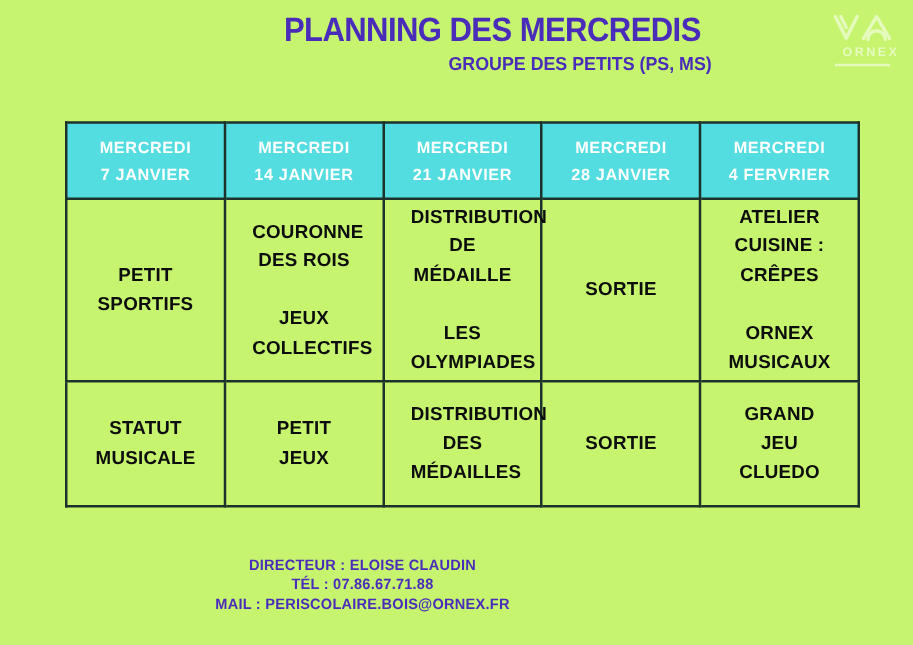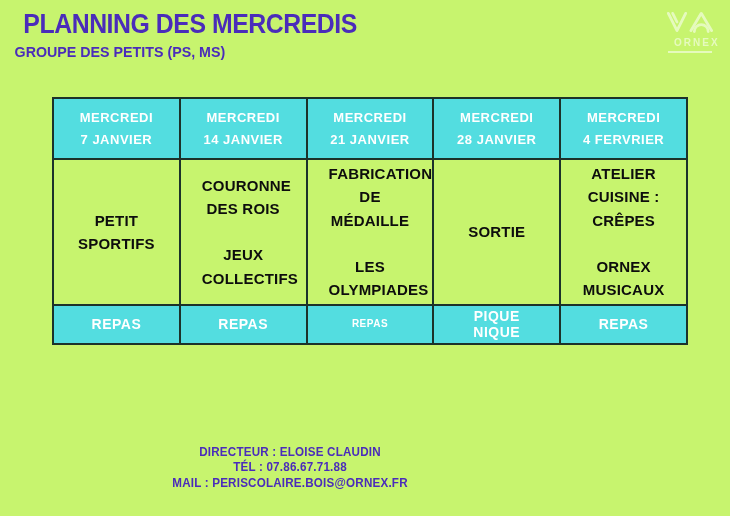--- a/index.html
+++ b/index.html
@@ -4,21 +4,21 @@
 <style>
   html,body { margin:0; padding:0; }
   body {
     width:730px; height:516px;
     background:#c7f46e;
     position:relative;
     overflow:hidden;
     font-family:"Liberation Sans", sans-serif;
     -webkit-font-smoothing:antialiased;
   }
-  .titles { position:absolute; top:10px; left:0; width:584px; text-align:left; }
+  .titles { position:absolute; top:10px; left:0; width:584px; text-align:right; }
   .title {
     color:#4a2cba; font-weight:800; font-size:27px;
     letter-spacing:-0.5px; line-height:1.1; margin:0;
     transform:scaleX(0.92); transform-origin:center;
   }
   .subtitle {
     color:#4a2cba; font-weight:800; font-size:15px;
     letter-spacing:0px; margin:3px 0 0 0;
     transform:scaleX(0.95); transform-origin:center;
   }
@@ -100,36 +100,38 @@
     <td class="cyan">MERCREDI
 28 JANVIER</td>
     <td class="cyan">MERCREDI
 4 FERVRIER</td>
   </tr>
   <tr class="row-morning">
     <td class="activity">PETIT SPORTIFS</td>
     <td class="activity">COURONNE DES ROIS
 
 JEUX COLLECTIFS</td>
-    <td class="activity">FABRICATION DE
+    <td class="activity">DISTRIBUTION DE
 MÉDAILLE
 
 LES OLYMPIADES</td>
     <td class="activity">SORTIE</td>
     <td class="activity">ATELIER CUISINE :
 CRÊPES
 
 ORNEX MUSICAUX</td>
   </tr>
-  <tr class="row-midday">
-    <td class="cyan midday">REPAS</td>
-    <td class="cyan midday">REPAS</td>
-    <td class="cyan midday small">REPAS</td>
-    <td class="cyan midday">PIQUE NIQUE</td>
-    <td class="cyan midday">REPAS</td>
+  <tr class="row-afternoon">
+    <td class="activity">STATUT MUSICALE</td>
+    <td class="activity">PETIT JEUX</td>
+    <td class="activity">DISTRIBUTION DES
+MÉDAILLES</td>
+    <td class="activity">SORTIE</td>
+    <td class="activity">GRAND JEU
+CLUEDO</td>
   </tr>
 </tbody>
   </table>
 
 <div class="footer">
   <div>DIRECTEUR : ELOISE CLAUDIN</div>
   <div>TÉL : 07.86.67.71.88</div>
   <div>MAIL : PERISCOLAIRE.BOIS@ORNEX.FR</div>
 </div>
 

